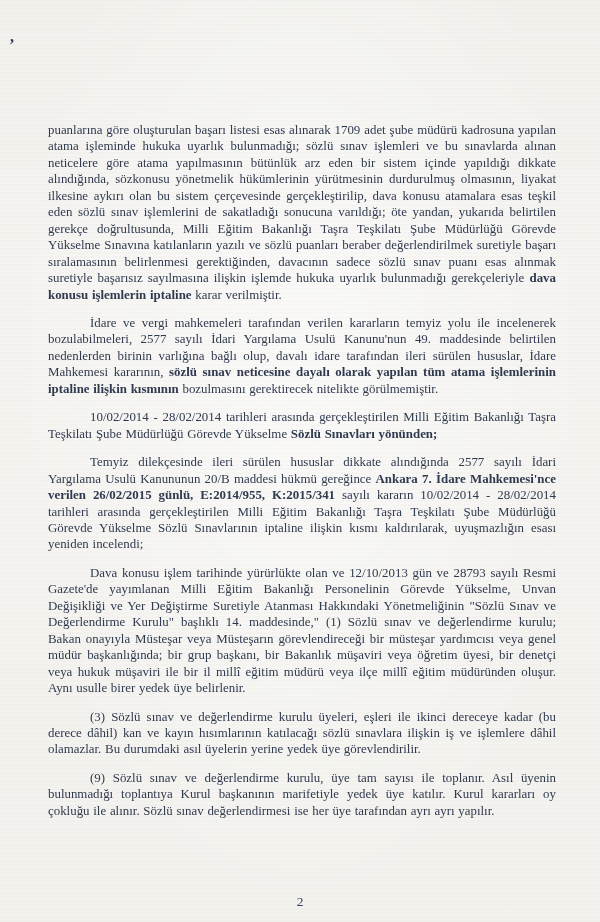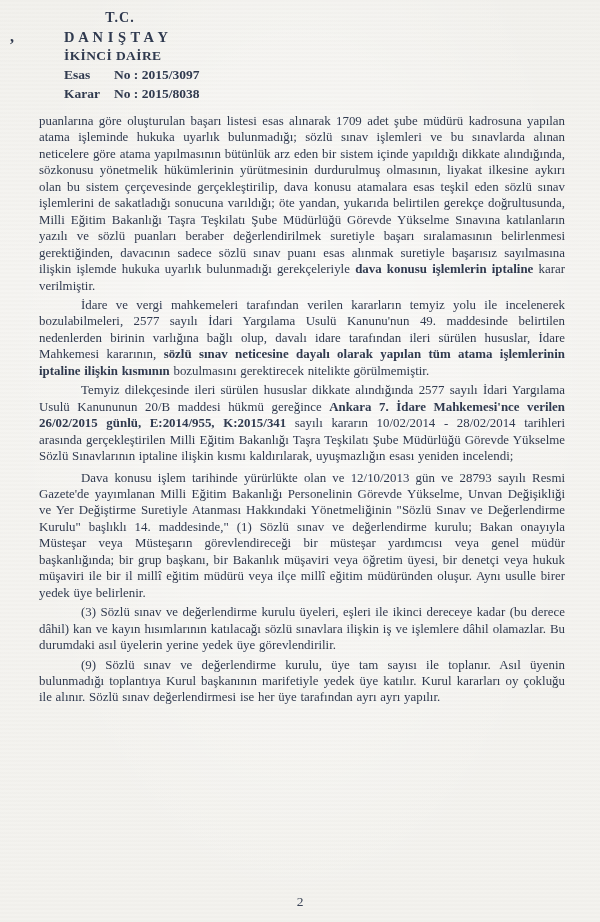--- a/index.html
+++ b/index.html
@@ -65,21 +65,21 @@
   .doc-body{
     position:absolute;
     top:110px;
     left:36px;
     width:532px;
     font-size:12.9px;
     line-height:16.45px;
     text-align:justify;
     word-spacing:.04em;
   }
-  .doc-body p{margin:3px;}
+  .doc-body p{margin:12px;}
   .doc-body p.indent{text-indent:42px;}
   .doc-body p.space-before{margin-top:5px;}
   .doc-body b{font-weight:bold;}
   .page-footer{
     position:absolute;
     left:0;
     right:0;
     bottom:12px;
     text-align:center;
     font-size:13.5px;
@@ -95,37 +95,25 @@
   }
 </style>
 </head>
 <body>
 
 <div class="page">
   <div class="grain"></div>
 
   <span class="stray-mark">,</span>
 
-  <div class="doc-header">
-    <div class="tc-line">T.C.</div>
-    <div class="court-line">D A N I Ş T A Y</div>
-    <div class="chamber-line">İKİNCİ DAİRE</div>
-    <div class="case-row">
-      <span class="lbl">Esas</span>
-      <span class="val">No : 2015/3097</span>
-    </div>
-    <div class="case-row">
-      <span class="lbl">Karar</span>
-      <span class="val">No : 2015/8038</span>
-    </div>
-  </div>
 
   <div class="doc-body">
       <p class=""><span>puanlarına göre oluşturulan başarı listesi esas alınarak 1709 adet şube müdürü kadrosuna yapılan atama işleminde hukuka uyarlık bulunmadığı; sözlü sınav işlemleri ve bu sınavlarda alınan neticelere göre atama yapılmasının bütünlük arz eden bir sistem içinde yapıldığı dikkate alındığında, sözkonusu yönetmelik hükümlerinin yürütmesinin durdurulmuş olmasının, liyakat ilkesine aykırı olan bu sistem çerçevesinde gerçekleştirilip, dava konusu atamalara esas teşkil eden sözlü sınav işlemlerini de sakatladığı sonucuna varıldığı; öte yandan, yukarıda belirtilen gerekçe doğrultusunda, Milli Eğitim Bakanlığı Taşra Teşkilatı Şube Müdürlüğü Görevde Yükselme Sınavına katılanların yazılı ve sözlü puanları beraber değerlendirilmek suretiyle başarı sıralamasının belirlenmesi gerektiğinden, davacının sadece sözlü sınav puanı esas alınmak suretiyle başarısız sayılmasına ilişkin işlemde hukuka uyarlık bulunmadığı gerekçeleriyle </span><b>dava konusu işlemlerin iptaline</b><span> karar verilmiştir.</span></p>
       <p class="indent"><span>İdare ve vergi mahkemeleri tarafından verilen kararların temyiz yolu ile incelenerek bozulabilmeleri, 2577 sayılı İdari Yargılama Usulü Kanunu'nun 49. maddesinde belirtilen nedenlerden birinin varlığına bağlı olup, davalı idare tarafından ileri sürülen hususlar, İdare Mahkemesi kararının, </span><b>sözlü sınav neticesine dayalı olarak yapılan tüm atama işlemlerinin iptaline  ilişkin kısmının</b><span> bozulmasını gerektirecek nitelikte görülmemiştir.</span></p>
+      <p class="indent"><span>10/02/2014 - 28/02/2014 tarihleri arasında gerçekleştirilen Milli Eğitim Bakanlığı Taşra Teşkilatı Şube Müdürlüğü Görevde Yükselme </span><b>Sözlü Sınavları yönünden;</b></p>
       <p class="indent"><span>Temyiz dilekçesinde ileri sürülen hususlar dikkate alındığında 2577 sayılı  İdari Yargılama Usulü Kanununun 20/B maddesi hükmü gereğince </span><b>Ankara 7. İdare Mahkemesi'nce verilen  26/02/2015 günlü, E:2014/955, K:2015/341</b><span> sayılı kararın 10/02/2014 - 28/02/2014 tarihleri arasında gerçekleştirilen Milli Eğitim Bakanlığı Taşra Teşkilatı Şube Müdürlüğü Görevde Yükselme Sözlü Sınavlarının iptaline ilişkin kısmı kaldırılarak, uyuşmazlığın esası yeniden incelendi;</span></p>
       <p class="indent space-before"><span>Dava konusu işlem tarihinde yürürlükte olan ve 12/10/2013 gün ve 28793 sayılı Resmi Gazete'de yayımlanan Milli Eğitim Bakanlığı Personelinin Görevde Yükselme, Unvan Değişikliği ve Yer Değiştirme Suretiyle Atanması Hakkındaki Yönetmeliğinin "Sözlü Sınav ve Değerlendirme Kurulu" başlıklı 14. maddesinde," (1) Sözlü sınav ve değerlendirme kurulu; Bakan onayıyla Müsteşar veya Müsteşarın görevlendireceği bir müsteşar yardımcısı veya genel müdür başkanlığında; bir grup başkanı, bir Bakanlık müşaviri veya öğretim üyesi, bir denetçi veya hukuk müşaviri ile bir il millî eğitim müdürü veya ilçe millî eğitim müdüründen oluşur. Aynı usulle birer yedek üye belirlenir.</span></p>
       <p class="indent"><span>(3) Sözlü sınav ve değerlendirme kurulu üyeleri, eşleri ile ikinci dereceye kadar (bu derece dâhil) kan ve kayın hısımlarının katılacağı sözlü sınavlara ilişkin iş ve işlemlere dâhil olamazlar. Bu durumdaki asıl üyelerin yerine yedek üye görevlendirilir.</span></p>
       <p class="indent"><span>(9) Sözlü sınav ve değerlendirme kurulu, üye tam sayısı ile toplanır. Asıl üyenin bulunmadığı toplantıya Kurul başkanının marifetiyle yedek üye katılır. Kurul kararları oy çokluğu ile alınır. Sözlü sınav değerlendirmesi ise her üye tarafından ayrı ayrı yapılır.</span></p>
     </div>
 
   <div class="page-footer">
     <span>2</span>
   </div>
 </div>

